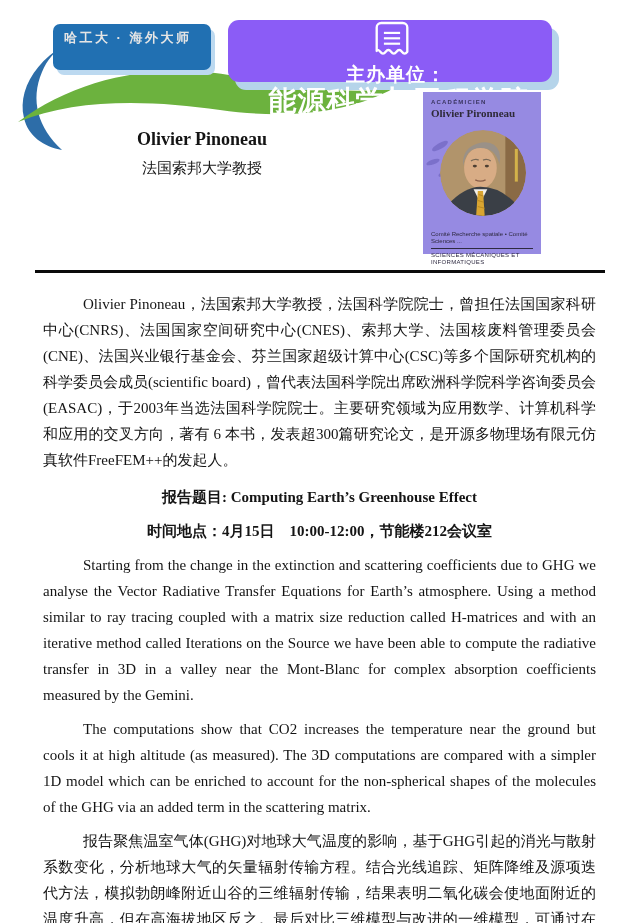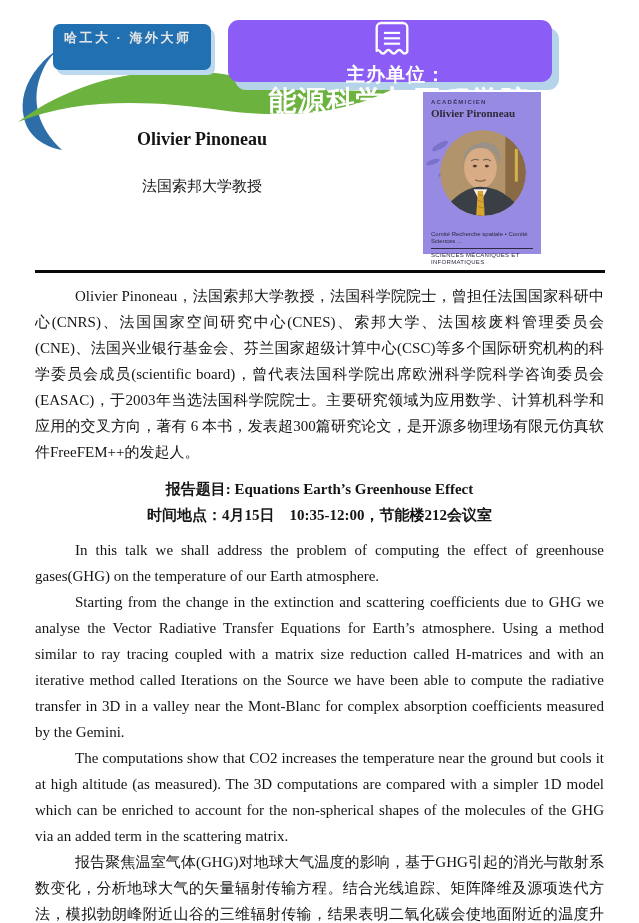--- a/index.html
+++ b/index.html
@@ -24,21 +24,21 @@
     background:#8b5cf6;border-radius:11px;box-shadow:7px 8px 0 #b5d4ea;
     display:flex;align-items:center;box-sizing:border-box;
     padding:0 8px 0 20px;color:#ffffff;
     font-family:"Liberation Sans", sans-serif;font-weight:bold;z-index:2;flex-direction:column;
   }
   .organizer-banner .icon{width:36px;height:42px;margin-right:9px;flex:0 0 auto;display:block;}
   .organizer-label{font-size:19px;letter-spacing:1px;white-space:nowrap;}
   .org-name{display:flex;flex-direction:column;font-size:28px;line-height:25px;margin-left:6px;letter-spacing:1px;}
   
   .speaker{position:absolute;left:28px;top:129px;width:348px;text-align:center;z-index:2;}
-  .speaker-name{font-size:18px;font-weight:bold;margin-bottom:22px;}
+  .speaker-name{font-size:18px;font-weight:bold;margin-bottom:4px;}
   .speaker-title{font-size:15px;line-height:28px;}
   
   .photo-card{
     position:absolute;left:423px;top:92px;width:118px;height:162px;
     background:#968ae2;box-sizing:border-box;padding:7px 8px;z-index:2;
   }
   .card-kicker{font-family:"Liberation Sans", sans-serif;font-size:6px;letter-spacing:1.2px;font-weight:bold;color:#3a3560;}
   .card-name{font-size:11px;color:#2e2a38;margin-top:2px;font-weight:bold;}
   .leaves{position:absolute;left:1px;top:44px;width:26px;height:48px;}
   .portrait{position:absolute;left:17px;top:38px;width:86px;height:86px;border-radius:50%;overflow:hidden;display:block;}
@@ -48,21 +48,21 @@
   }
   .card-footer .rule{border:none;border-top:1px solid #2e2a40;margin:3px 0 3px 0;}
   .card-footer .caps{letter-spacing:0.3px;}
   
   .divider{position:absolute;left:35px;top:270px;width:570px;height:3px;background:#0a0a0a;}
   
   .body-text{
     position:absolute;left:35px;top:283px;width:569px;
     font-size:15px;line-height:26px;text-align:justify;
   }
-  .body-text p{margin:0;text-indent:40px;}
+  .body-text p{margin:8px;text-indent:40px;}
   .title-line{text-align:center;text-indent:0 !important;font-weight:bold;}
   .title-line.first{margin-top:11px !important;}
   .para.first-en{margin-top:9px !important;}
 </style>
 </head>
 <body>
 
 <div class="page">
 
   <svg class="deco" viewBox="0 0 410 160" aria-hidden="true">
@@ -77,21 +77,21 @@
   <div class="organizer-banner">
     <svg class="icon" viewBox="0 0 40 46" aria-hidden="true">
       <path d="M8,3 h24 a5,5 0 0 1 5,5 v27 q-3,4 -6,0 q-3,-4 -6,0 q-3,4 -6,0 q-3,-4 -6,0 q-3,4 -6,0 q-2.5,-3 -4,-1 v-26 a5,5 0 0 1 5,-5 z" fill="none" stroke="#ffffff" stroke-width="2.6" stroke-linejoin="round"></path>
       <line x1="11" y1="14" x2="29" y2="14" stroke="#ffffff" stroke-width="2.4"></line>
       <line x1="11" y1="20" x2="29" y2="20" stroke="#ffffff" stroke-width="2.4"></line>
       <line x1="11" y1="26" x2="29" y2="26" stroke="#ffffff" stroke-width="2.4"></line>
     </svg>
     <span class="organizer-label">主办单位：</span>
     <span class="org-name">
       <span>能源科学与工程学院</span>
-      <span>索邦大学</span>
+      <span>国际合作部</span>
     </span>
   </div>
 
   <div class="speaker">
     <div class="speaker-name">Olivier Pinoneau</div>
     <div class="speaker-title">法国索邦大学教授</div>
   </div>
 
   <div class="photo-card">
     <div class="card-kicker">ACADÉMICIEN</div>
@@ -131,21 +131,20 @@
       <hr class="rule">
       <div class="caps">SCIENCES MÉCANIQUES ET</div>
       <div class="caps">INFORMATIQUES</div>
     </div>
   </div>
 
   <div class="divider"></div>
 
   <div class="body-text">
     <p>Olivier Pinoneau，法国索邦大学教授，法国科学院院士，曾担任法国国家科研中心(CNRS)、法国国家空间研究中心(CNES)、索邦大学、法国核废料管理委员会(CNE)、法国兴业银行基金会、芬兰国家超级计算中心(CSC)等多个国际研究机构的科学委员会成员(scientific board)，曾代表法国科学院出席欧洲科学院科学咨询委员会(EASAC)，于2003年当选法国科学院院士。主要研究领域为应用数学、计算机科学和应用的交叉方向，著有 6 本书，发表超300篇研究论文，是开源多物理场有限元仿真软件FreeFEM++的发起人。</p>
-    <p class="title-line first">报告题目: Equations Earth’s Greenhouse Effect</p>
-    <p class="title-line">时间地点：4月15日　10:35-12:00，节能楼212会议室</p>
-    <p class="para first-en">In this talk we shall address the problem of computing the effect of greenhouse gases(GHG) on the temperature of our Earth atmosphere.</p>
+    <p class="title-line first">报告题目: Computing Earth’s Greenhouse Effect</p>
+    <p class="title-line">时间地点：4月15日　10:00-12:00，节能楼212会议室</p>
     <p class="para">Starting from the change in the extinction and scattering coefficients due to GHG we analyse the Vector Radiative Transfer Equations for Earth’s atmosphere. Using a method similar to ray tracing coupled with a matrix size reduction called H-matrices and with an iterative method called Iterations on the Source we have been able to compute the radiative transfer in 3D in a valley near the Mont-Blanc for complex absorption coefficients measured by the Gemini.</p>
     <p class="para">The computations show that CO2 increases the temperature near the ground but cools it at high altitude (as measured). The 3D computations are compared with a simpler 1D model which can be enriched to account for the non-spherical shapes of the molecules of the GHG via an added term in the scattering matrix.</p>
     <p class="para">报告聚焦温室气体(GHG)对地球大气温度的影响，基于GHG引起的消光与散射系数变化，分析地球大气的矢量辐射传输方程。结合光线追踪、矩阵降维及源项迭代方法，模拟勃朗峰附近山谷的三维辐射传输，结果表明二氧化碳会使地面附近的温度升高，但在高海拔地区反之。最后对比三维模型与改进的一维模型，可通过在散射矩阵中添加修正项反应GHG分子的非球形形状。</p>
   </div>
 
 </div>
 
 </body></html>

